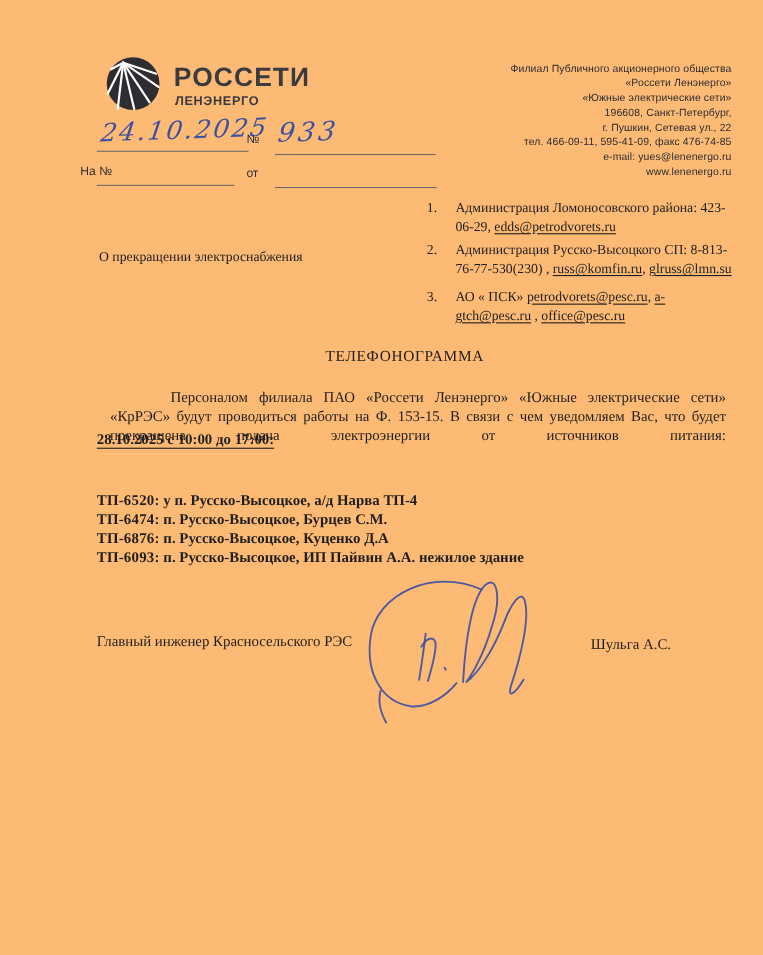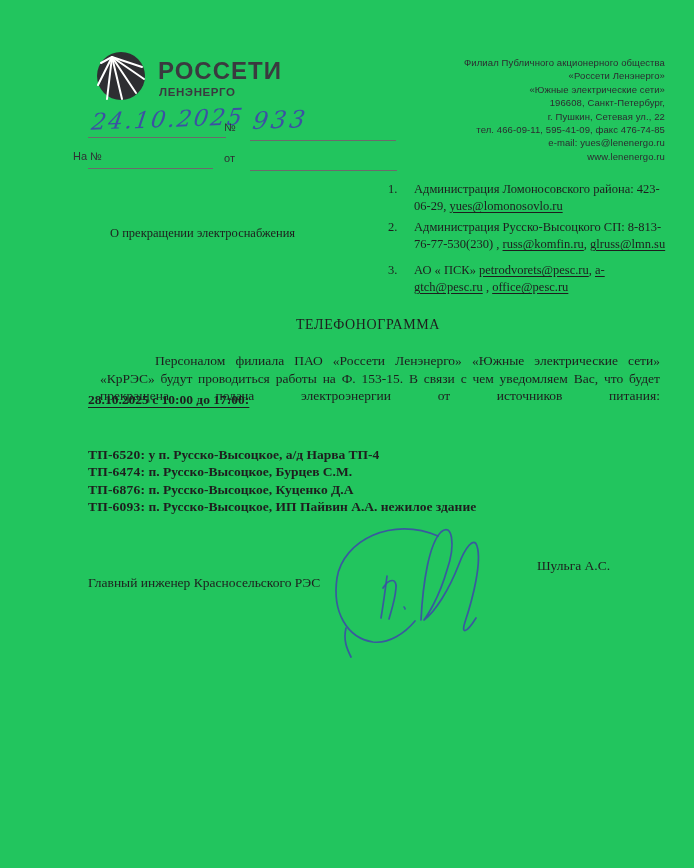--- a/index.html
+++ b/index.html
@@ -1,18 +1,18 @@
 <!DOCTYPE html>
 <html lang="ru" style="--ink: #3c50a4;"><head>
 <meta charset="utf-8">
 <style>
   html,body{margin:0;padding:0;background:#e8e8e8;}
   .page{
     position:relative; width:694px; height:868px; margin:0 auto;
-    background:#22c55e; color:#1e1e1e; overflow:hidden;
+    background:#fdba74; color:#1e1e1e; overflow:hidden;
     font-family:"Liberation Serif", serif;
   }
   .abs{position:absolute;}
 
   
   .logo-icon{left:96px; top:49px; width:50px; height:54px;}
   .brand-name{left:158px; top:57px; font-family:"Liberation Sans",sans-serif;
     font-weight:700; font-size:24px; letter-spacing:1px; color:#3a3a3f;}
   .brand-division{left:159px; top:86px; font-family:"Liberation Sans",sans-serif;
     font-weight:700; font-size:11.5px; letter-spacing:.6px; color:#3a3a3f;}
@@ -32,36 +32,36 @@
   
   .recipients{left:388px; top:181px; width:278px; font-size:12.5px; line-height:17px;}
   .recipient{display:flex; margin-top:4px;}
   .recipient:first-child{margin-top:0;}
   .recipient:nth-child(3){margin-top:9px;}
   .rnum{width:26px; flex:0 0 26px;}
   .rbody{flex:1;}
   .rbody u{text-underline-offset:2px;}
 
   
-  .subject{left:90px; top:226px; font-size:12.5px;margin-left:20px;}
+  .subject{left:90px; top:226px; font-size:12.5px;}
   .doc-title{left:88px; top:317px; width:560px; text-align:center;
     font-weight:400; font-size:14px; letter-spacing:.6px;}
   .body-par{left:100px; top:352px; width:560px; font-size:13.5px; line-height:17.5px;
     text-align:justify; text-indent:55px;}
   .body-par:after{content:""; display:inline-block; width:100%;}
   .outage-period{left:88px; top:392px; font-size:13.5px; font-weight:700;
     text-decoration:underline; text-underline-offset:3px;}
 
   
   .tp-list{left:88px; top:446px; font-size:13.5px; line-height:17.4px;font-weight:bold;}
   .tp-item b{letter-spacing:.2px;}
 
   
   .sig-title{left:88px; top:575px; font-size:13.5px;}
-  .sig-name{left:537px; top:558px; font-size:13.5px;}
+  .sig-name{left:537px; top:578px; font-size:13.5px;}
   .sig-svg{left:325px; top:520px; width:175px; height:138px;}
   .sig-svg path{fill:none; stroke:var(--ink,#3c50a4); stroke-width:1.7;
     stroke-linecap:round; stroke-linejoin:round; opacity:.92;}
 </style>
 </head>
 <body>
 
 <div class="page">
 
   <svg class="abs logo-icon" viewBox="0 0 50 54">
@@ -96,21 +96,21 @@
       <div>196608, Санкт-Петербург,</div>
       <div>г. Пушкин, Сетевая ул., 22</div>
       <div>тел. 466-09-11, 595-41-09, факс 476-74-85</div>
       <div>e-mail: yues@lenenergo.ru</div>
       <div>www.lenenergo.ru</div>
     </div>
 
   <div class="abs recipients">
       <div class="recipient">
         <span class="rnum">1.</span>
-        <span class="rbody"><span>Администрация Ломоносовского района: 423-06-29, </span><u>yues@lomonosovlo.ru</u></span>
+        <span class="rbody"><span>Администрация Ломоносовского района: 423-06-29, </span><u>edds@petrodvorets.ru</u></span>
       </div>
       <div class="recipient">
         <span class="rnum">2.</span>
         <span class="rbody"><span>Администрация Русско-Высоцкого СП: 8-813-76-77-530(230) , </span><u>russ@komfin.ru</u><span>, </span><u>glruss@lmn.su</u></span>
       </div>
       <div class="recipient">
         <span class="rnum">3.</span>
         <span class="rbody"><span>АО « ПСК» </span><u>petrodvorets@pesc.ru</u><span>, </span><u>a-gtch@pesc.ru</u><span> , </span><u>office@pesc.ru</u></span>
       </div>
     </div>

